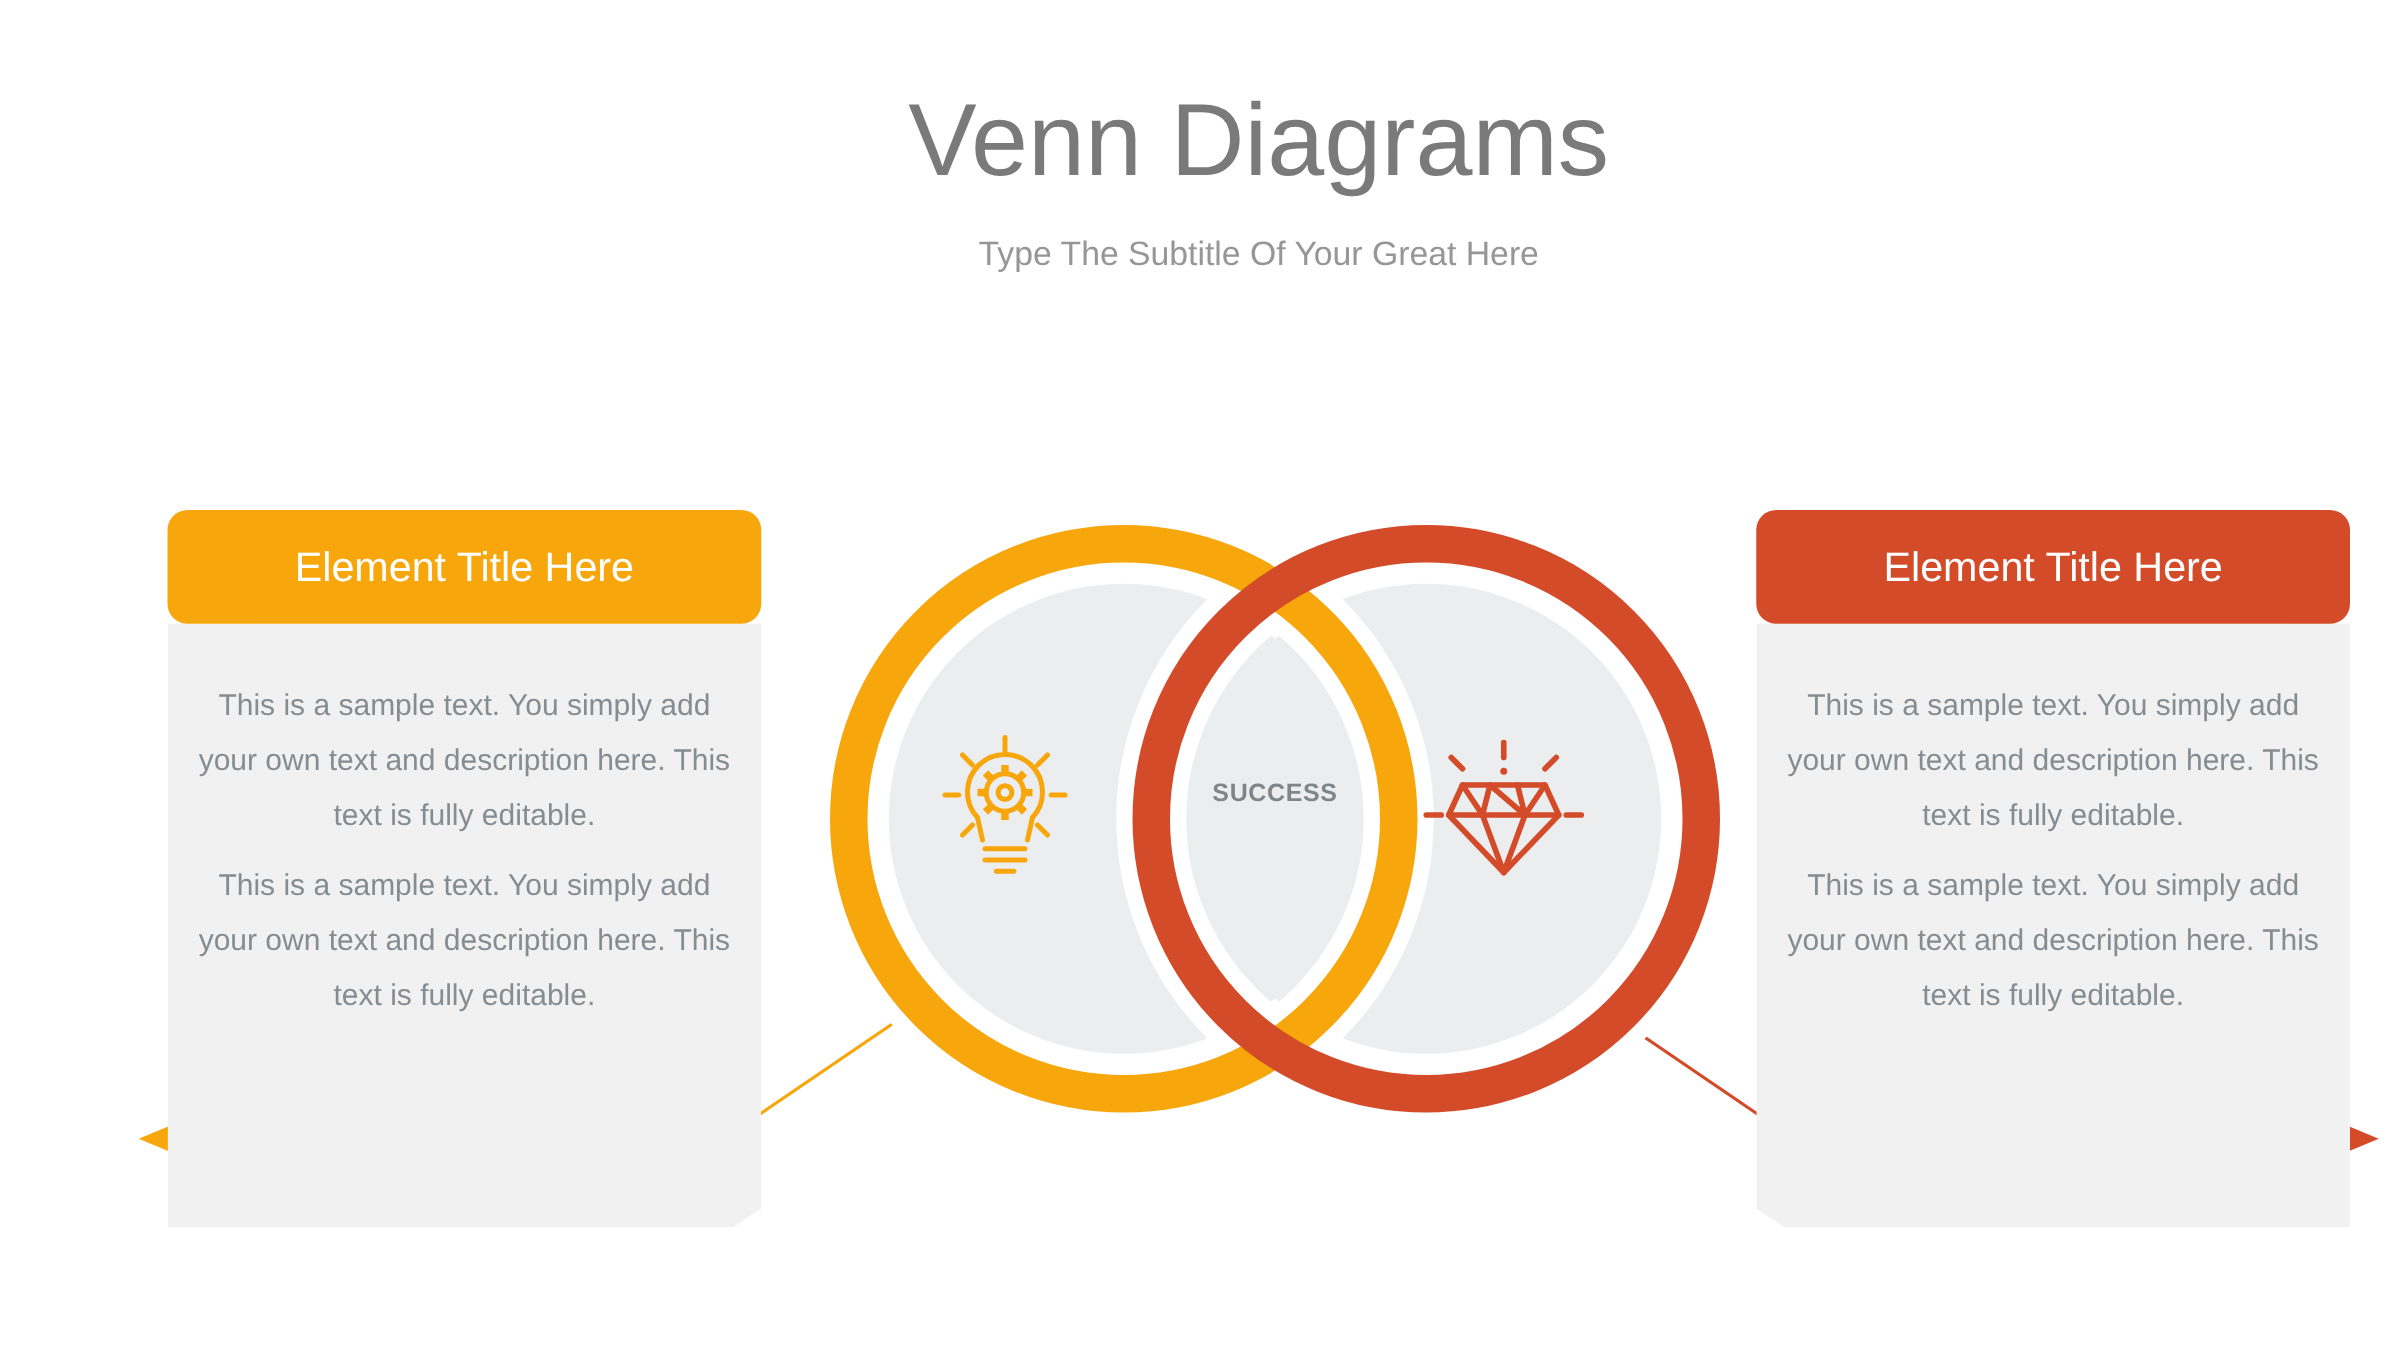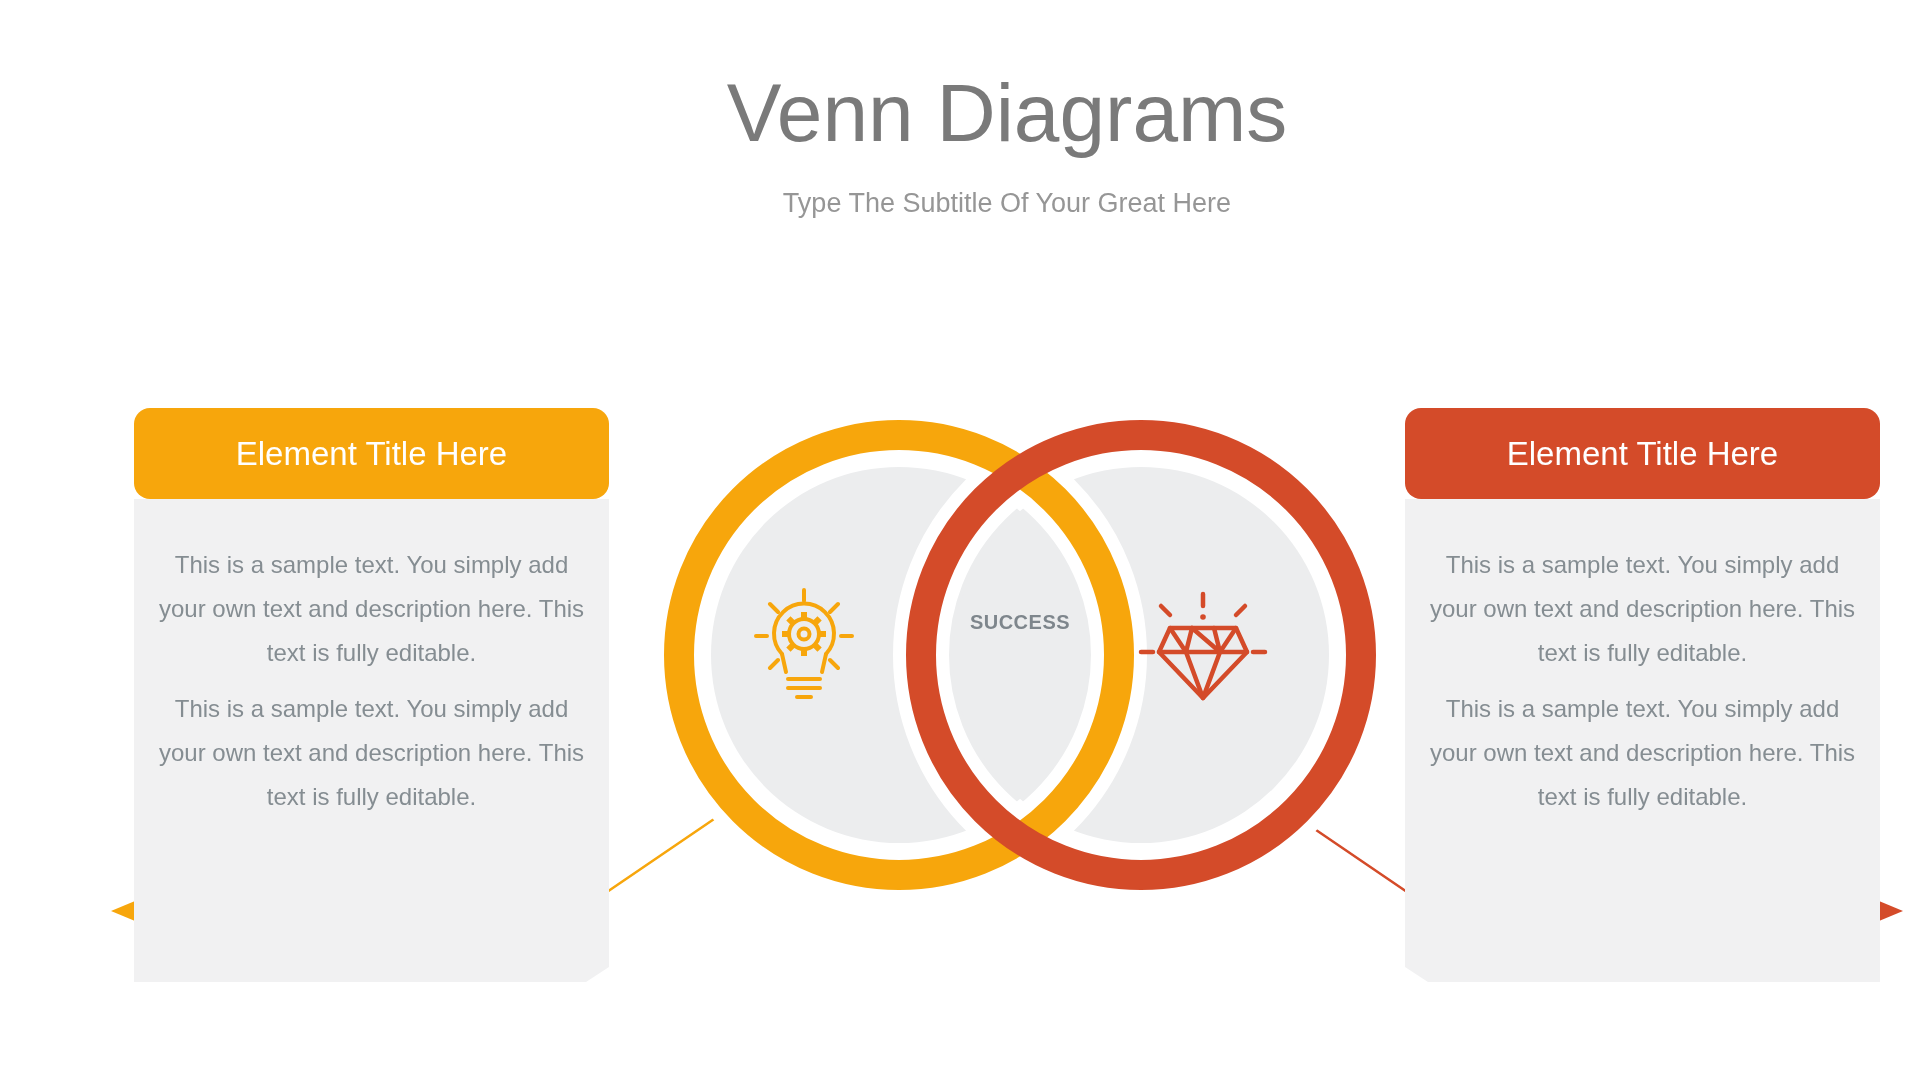--- a/index.html
+++ b/index.html
@@ -39,21 +39,21 @@
   .ring-yellow{fill:none;stroke:var(--accent-yellow);stroke-width:30;}
   .ring-red{fill:none;stroke:var(--accent-red);stroke-width:30;}
   .connector-yellow{stroke:var(--accent-yellow);stroke-width:2.5;fill:none;}
   .connector-red{stroke:var(--accent-red);stroke-width:2.5;fill:none;}
   .arrowhead-yellow{fill:var(--accent-yellow);}
   .arrowhead-red{fill:var(--accent-red);}
   .icon-stroke-yellow{fill:none;stroke:var(--accent-yellow);stroke-width:4;stroke-linecap:round;}
   .icon-stroke-red{fill:none;stroke:var(--accent-red);stroke-width:4.5;stroke-linecap:round;stroke-linejoin:round;}
   .gear-teeth{fill:none;stroke:var(--accent-yellow);stroke-width:6;stroke-linecap:butt;}
   .success-label{
-    position:absolute;left:873px;top:611px;width:200px;
+    position:absolute;left:873px;top:624px;width:200px;
     text-align:center;
     font-size:20px;font-weight:700;color:var(--success-gray);
     letter-spacing:0.5px;
   }
   .card{position:absolute;top:408px;width:475px;}
   .card-left{left:87px;}
   .card-right{left:1358px;}
   .card-header{
     height:91px;line-height:91px;
     text-align:center;color:#ffffff;

